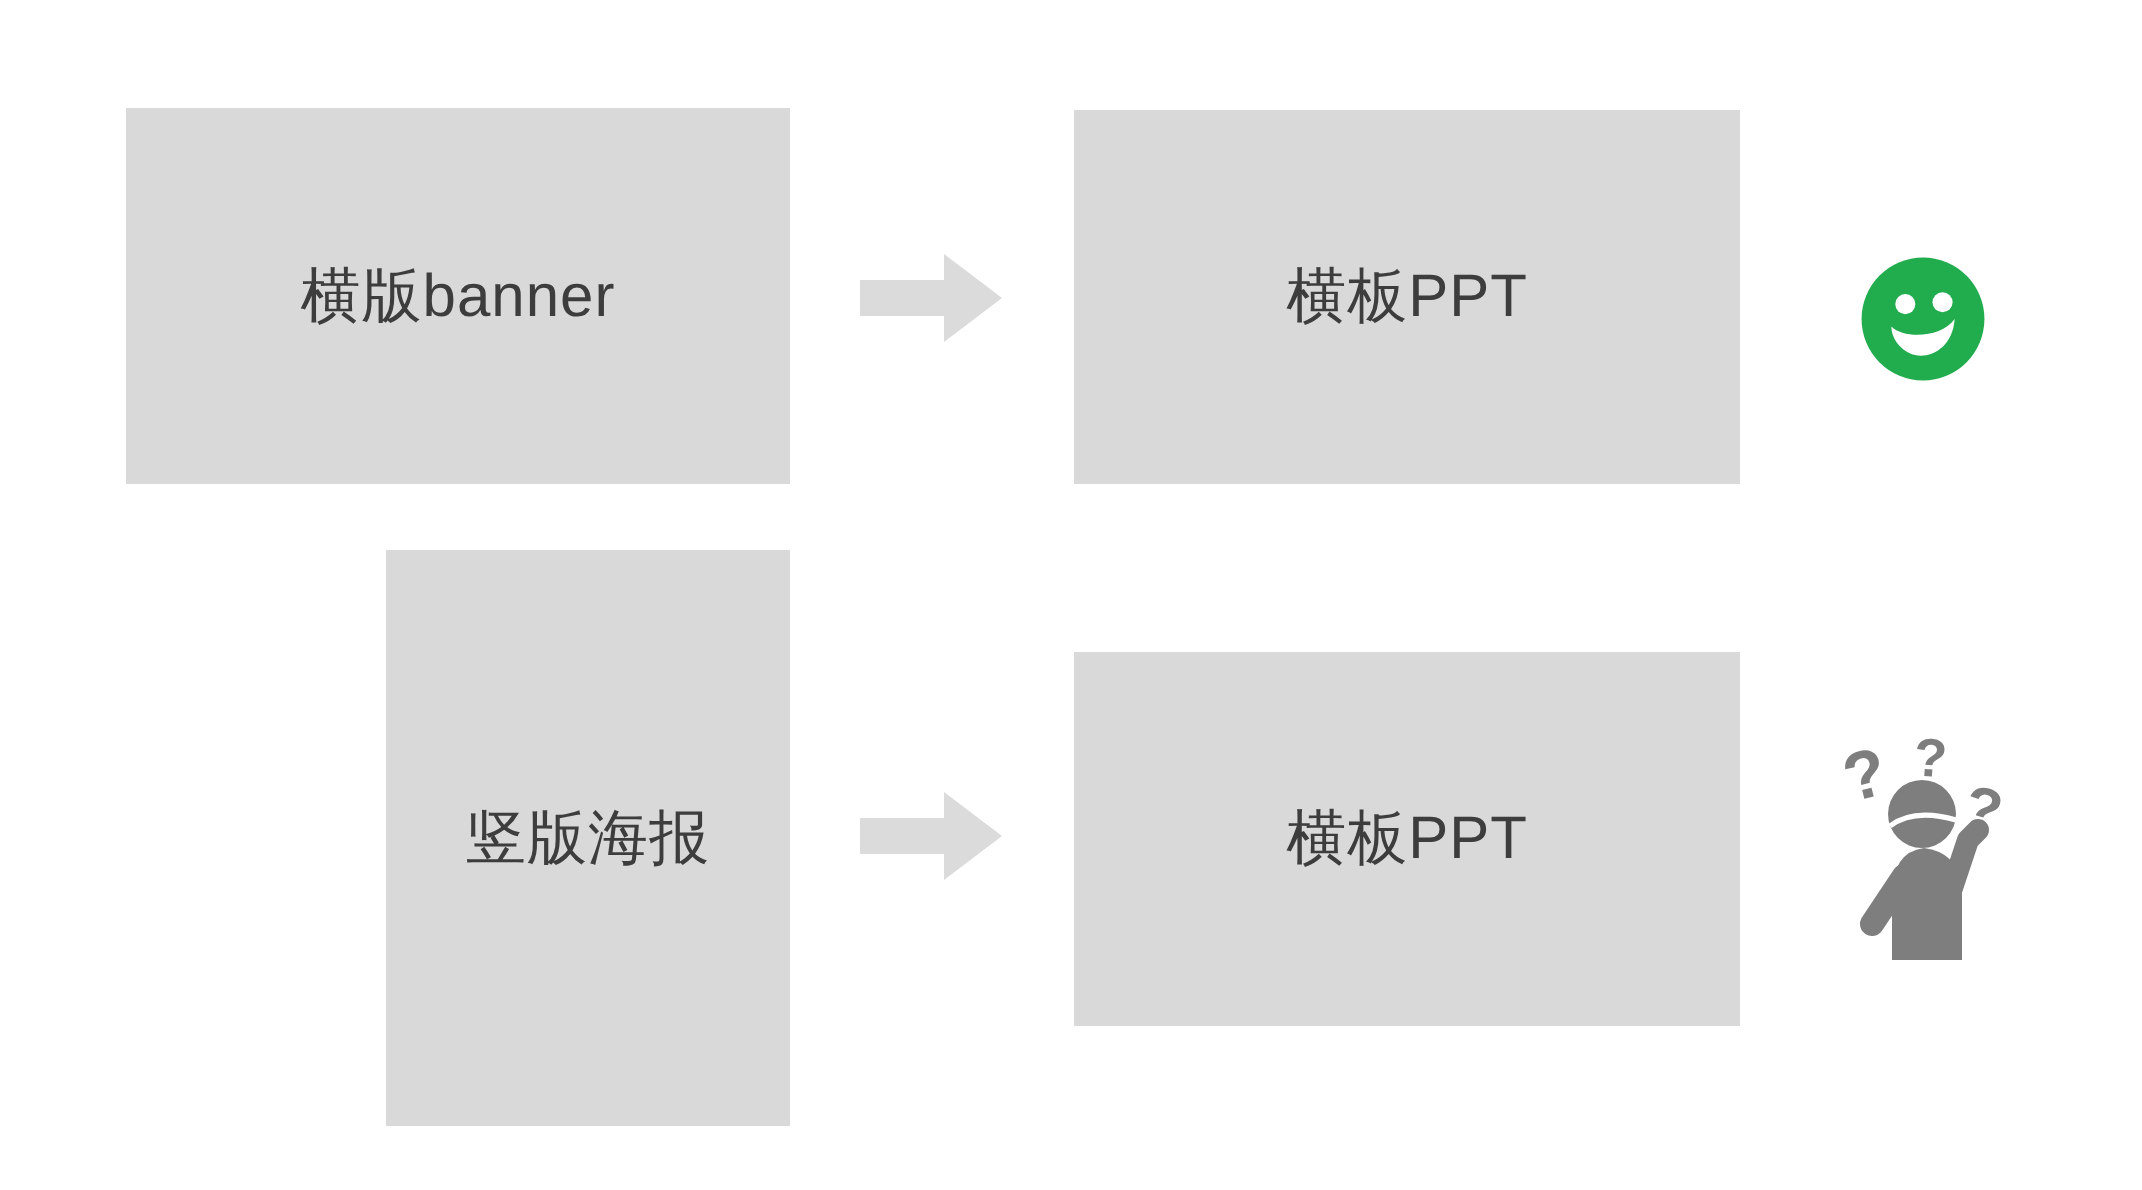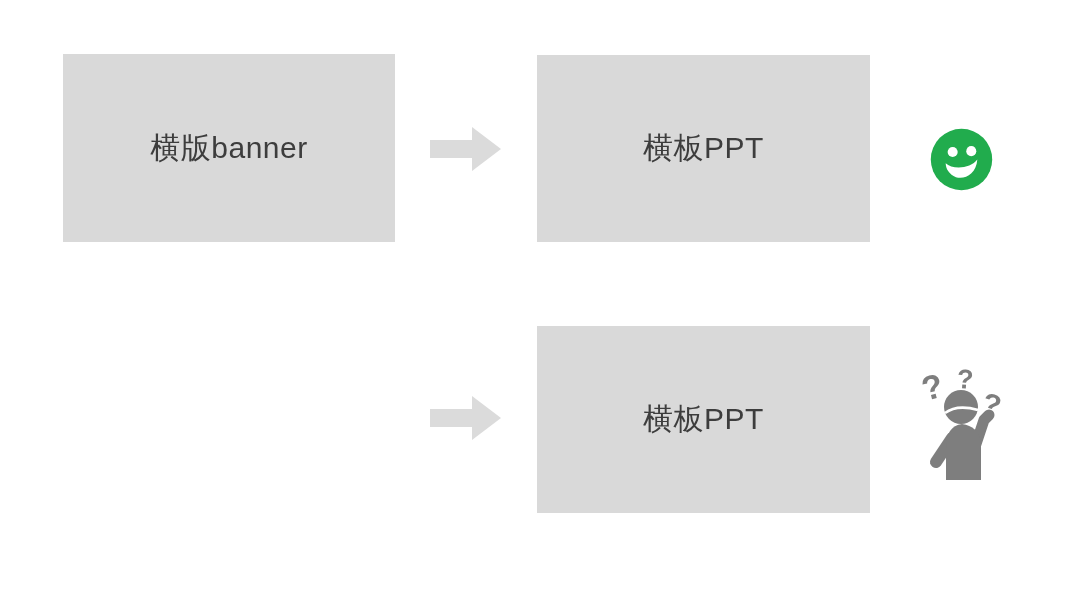--- a/index.html
+++ b/index.html
@@ -59,20 +59,23 @@
     <span class="label">横板PPT</span>
   </div>
 
   <svg class="smiley" width="67" height="67" viewBox="0 0 72 72">
     <circle cx="36" cy="36" r="33" fill="var(--smiley-green, #21ac4d)"></circle>
     <circle cx="26.5" cy="28" r="5.4" fill="var(--smiley-features, #ffffff)"></circle>
     <circle cx="46.5" cy="27" r="5.4" fill="var(--smiley-features, #ffffff)"></circle>
     <path d="M19 40 C 26 47 46 46 53 36 C 52 52 39 58 30 55 C 23 52 19 46 19 40 Z" fill="var(--smiley-features, #ffffff)"></path>
   </svg>
 
+  <div class="box box-poster">
+    <span class="label">竖版海报</span>
+  </div>
 
   <svg class="arrow arrow2" width="72" height="46" viewBox="0 0 72 46">
     <polygon fill="currentColor" points="0,14 42,14 42,1 71,23 42,45 42,32 0,32"></polygon>
   </svg>
 
   <div class="box box-ppt2">
     <span class="label">横板PPT</span>
   </div>
 
   <svg class="person" width="118" height="126" viewBox="0 0 118 126">

